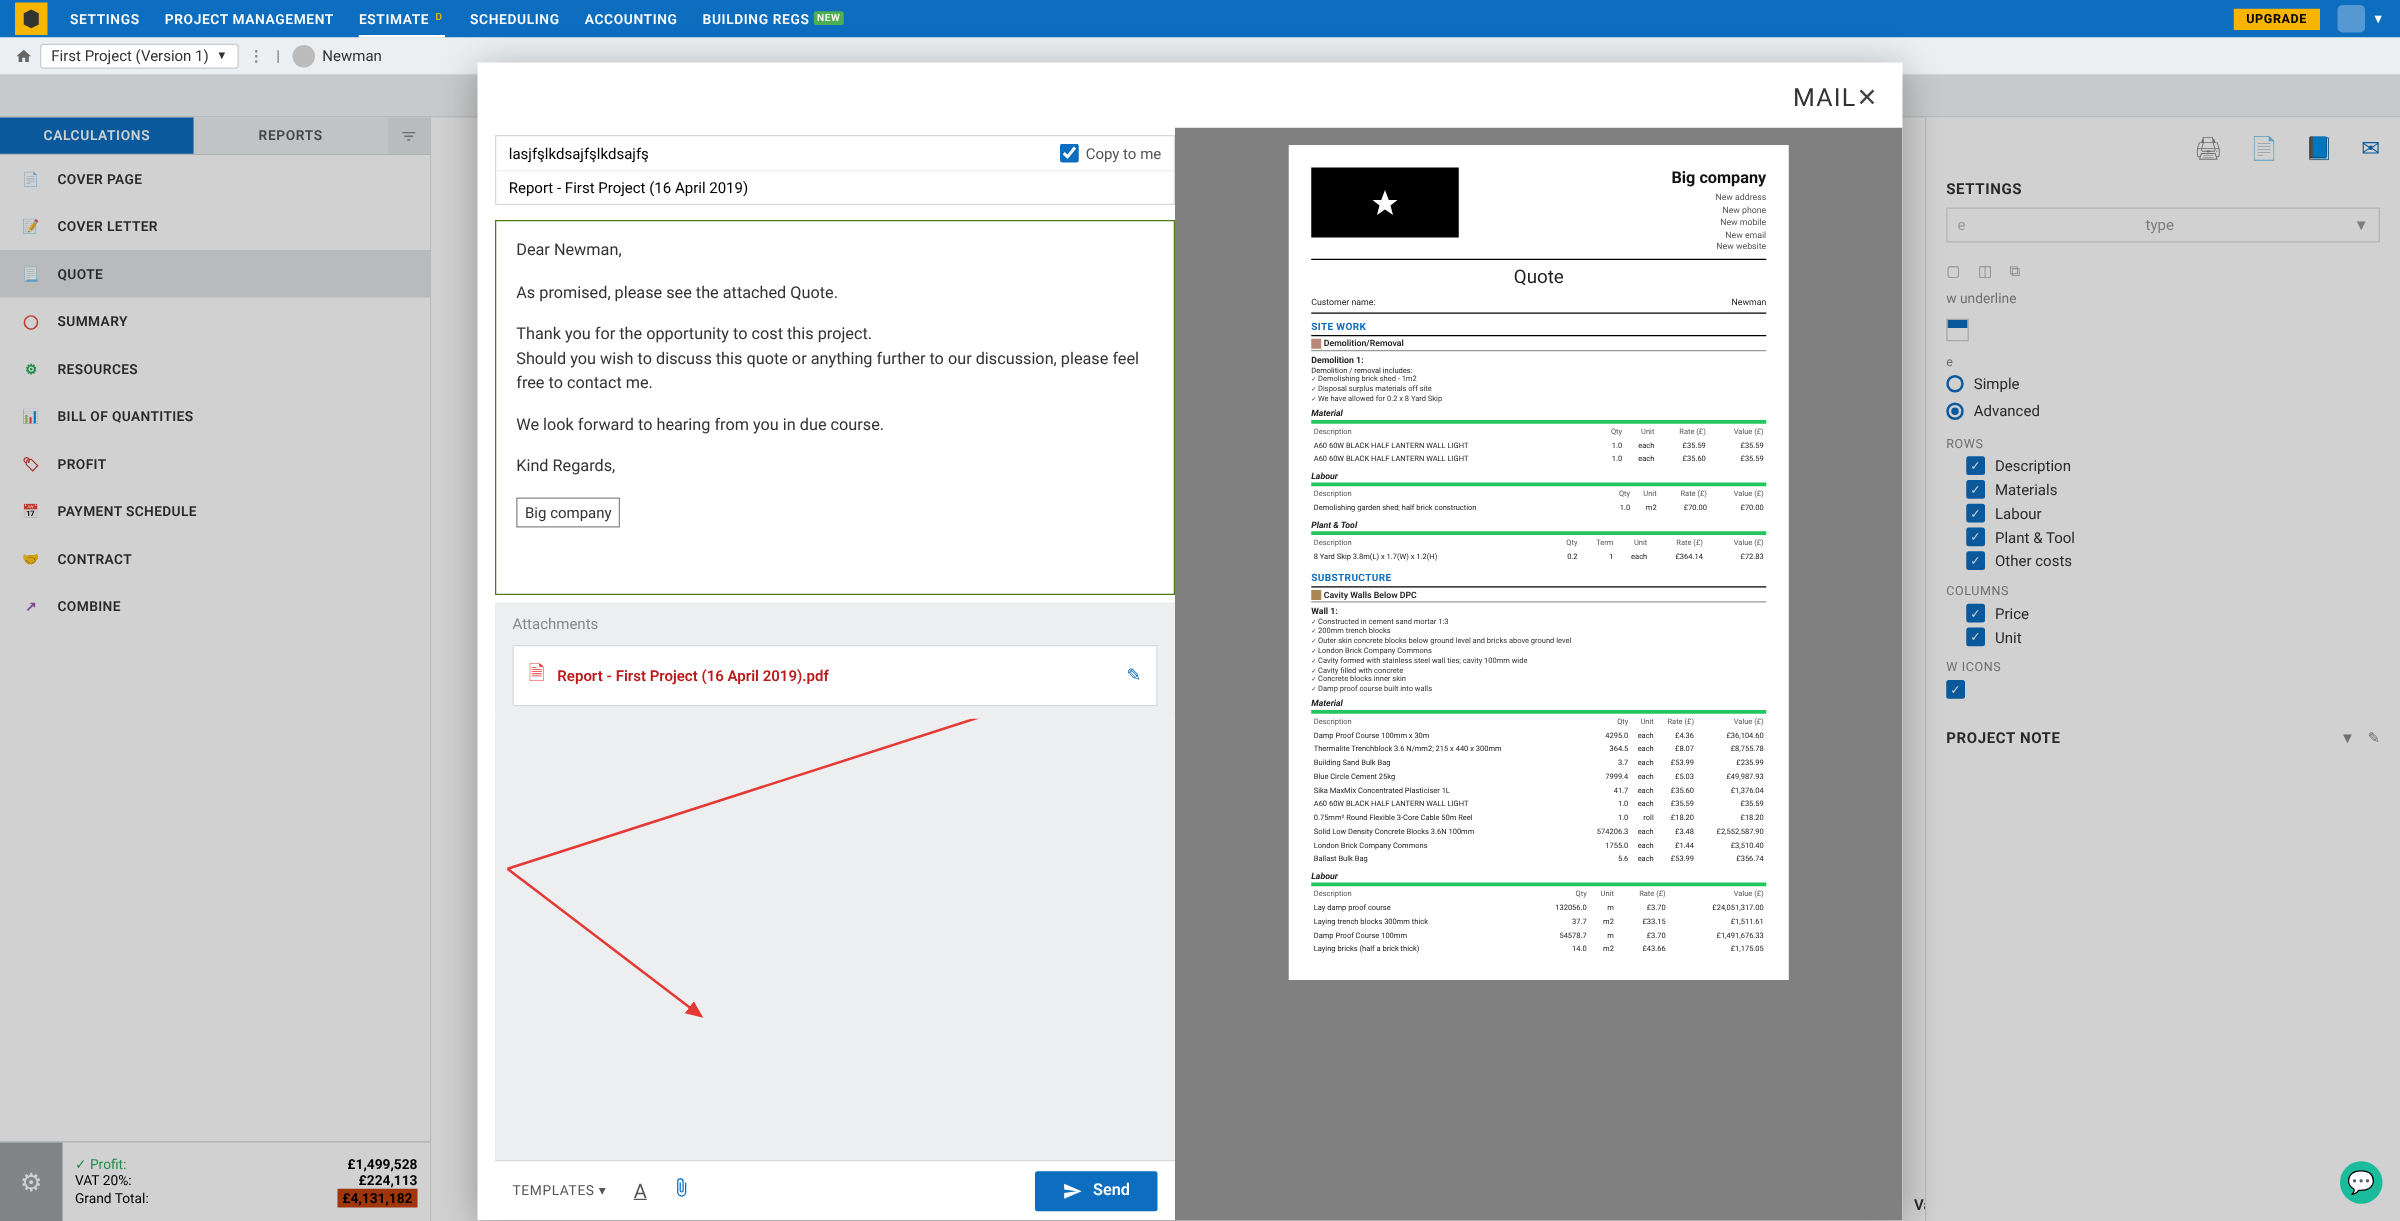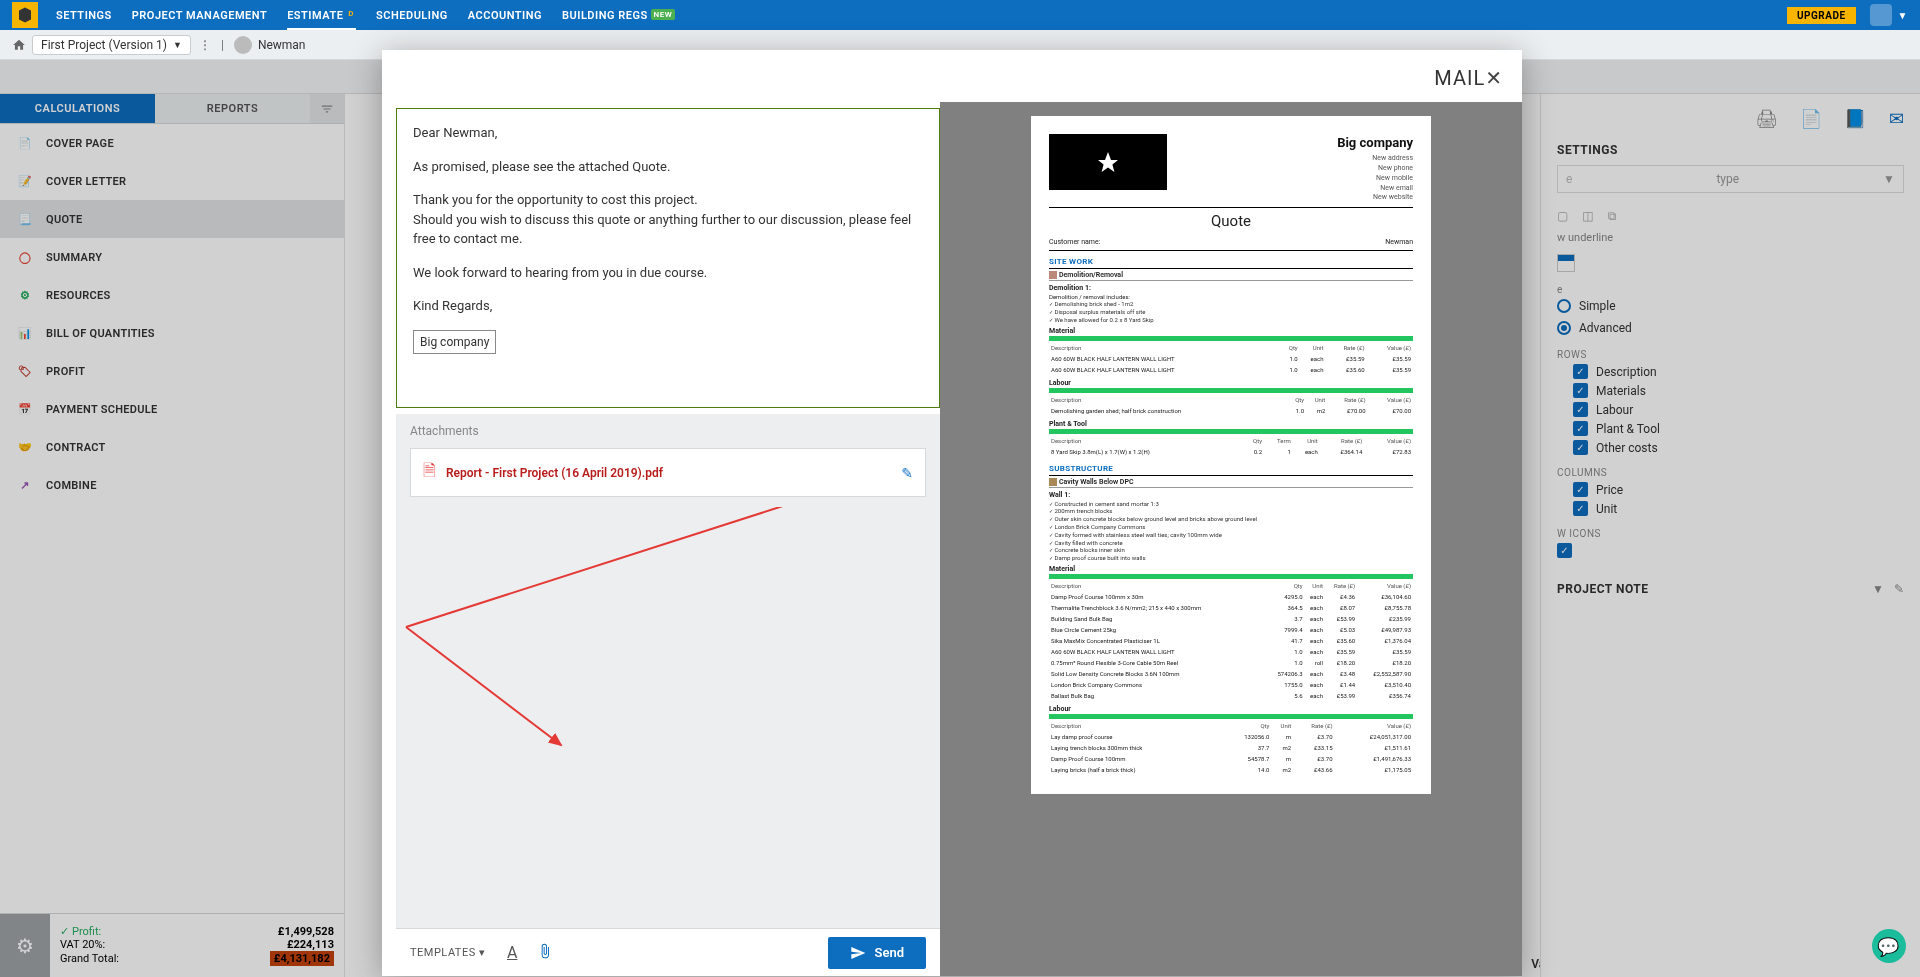--- a/index.html
+++ b/index.html
@@ -124,21 +124,21 @@
 .doc-sub { font-size:7px; font-weight:600; margin: 2px 0; display:flex;align-items:center;gap:2px; border-bottom:1px solid #999; padding-bottom:1px;}
 .doc-sub .sicon { width:8px;height:8px;background:#b87; }
 .doc-small-hdr{font-weight:700;font-size:7px;margin:3px 0 1px;}
 .doc-list { font-size:6px; line-height:1.3; color:#333; }
 .doc-list div::before { content:'✓ '; font-size:5px; }
 .doc-table { width:100%; font-size:6px; }
 .doc-table th { text-align:right; font-weight:400; color:#555; padding:1px 0;}
 .doc-table th:first-child { text-align:left; }
 .doc-table td { text-align:right; padding:1px 0;}
 .doc-table td:first-child { text-align:left; }
-.doc-cat-hdr { font-size:7px; font-weight:700; border-bottom:5px solid #22c55e; padding:1px 0; margin-top:2px; }
+.doc-cat-hdr { font-size:7px; font-weight:700; border-bottom:3px solid #22c55e; padding:1px 0; margin-top:2px;font-style:italic; }
 
 
 .arrow-svg { position:absolute; pointer-events:none; }
 
 
 .help-fab { position:absolute; right: 14px; bottom: 14px; width: 34px; height: 34px; background: #1abc9c; border-radius:50%; display:flex;align-items:center;justify-content:center; color:#fff; font-size:18px; }
 
 
 .preview-col::-webkit-scrollbar { width: 16px; }
 .preview-col::-webkit-scrollbar-track { background:#e8e8e8; }
@@ -361,20 +361,30 @@
 
 <div class="modal-scrim"></div>
 
 <div class="modal">
   <div class="modal-header">
     <span class="title">MAIL</span>
     <span class="close">✕</span>
   </div>
   <div class="modal-body">
     <div class="compose-col">
+      <div class="compose-field">
+        <div class="compose-top">
+          <input class="addr" value="lasjfşlkdsajfşlkdsajfş" style="">
+          <input type="checkbox" class="cchk" checked="" style="">
+          <span class="copy-lbl">Copy to me</span>
+        </div>
+        <div class="subject-row">
+          <input value="Report - First Project (16 April 2019)" style="">
+        </div>
+      </div>
       <div class="body-area">
         <p>Dear Newman,</p>
         <p>As promised, please see the attached Quote.</p>
         <p><span>Thank you for the opportunity to cost this project.</span><br><span>Should you wish to discuss this quote or anything further to our discussion, please feel free to contact me.</span></p>
         <p>We look forward to hearing from you in due course.</p>
         <p>Kind Regards,</p>
         <span class="sig-box">Big company</span>
       </div>
       <div class="attach-section">
         <div class="atitle">Attachments</div>

